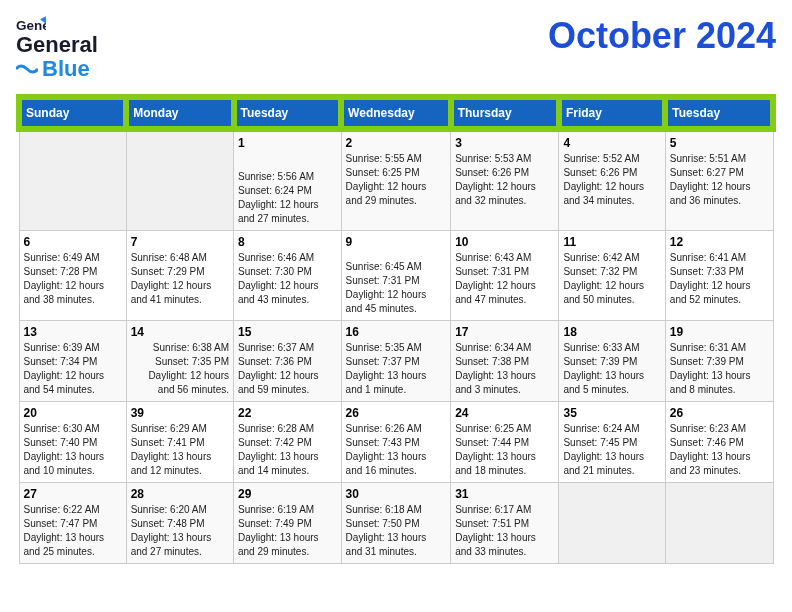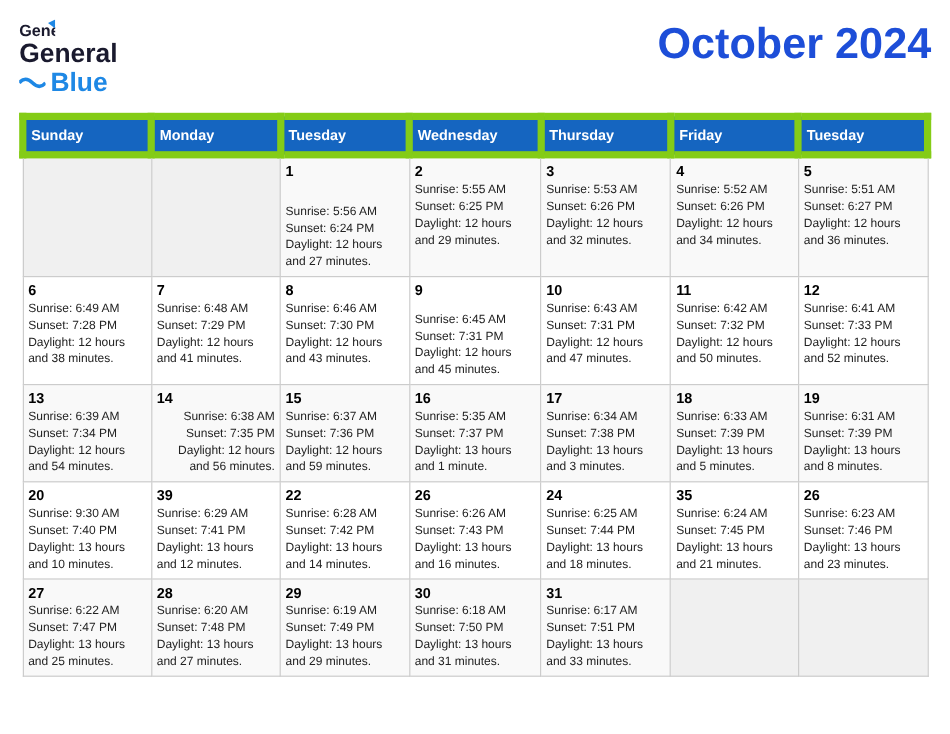--- a/index.html
+++ b/index.html
@@ -259,21 +259,21 @@
           <span class="day-number">19</span>
           <div class="day-info" style="white-space: pre-line;">Sunrise: 6:31 AM
 Sunset: 7:39 PM
 Daylight: 13 hours
 and 8 minutes.</div>
         </td>
       </tr>
       <tr>
         <td>
           <span class="day-number">20</span>
-          <div class="day-info" style="white-space: pre-line;">Sunrise: 9:30 AM
+          <div class="day-info" style="white-space: pre-line;">Sunrise: 6:30 AM
 Sunset: 7:40 PM
 Daylight: 13 hours
 and 10 minutes.</div>
         </td>
         <td>
           <span class="day-number">39</span>
           <div class="day-info" style="white-space: pre-line;">Sunrise: 6:29 AM
 Sunset: 7:41 PM
 Daylight: 13 hours
 and 12 minutes.</div>

